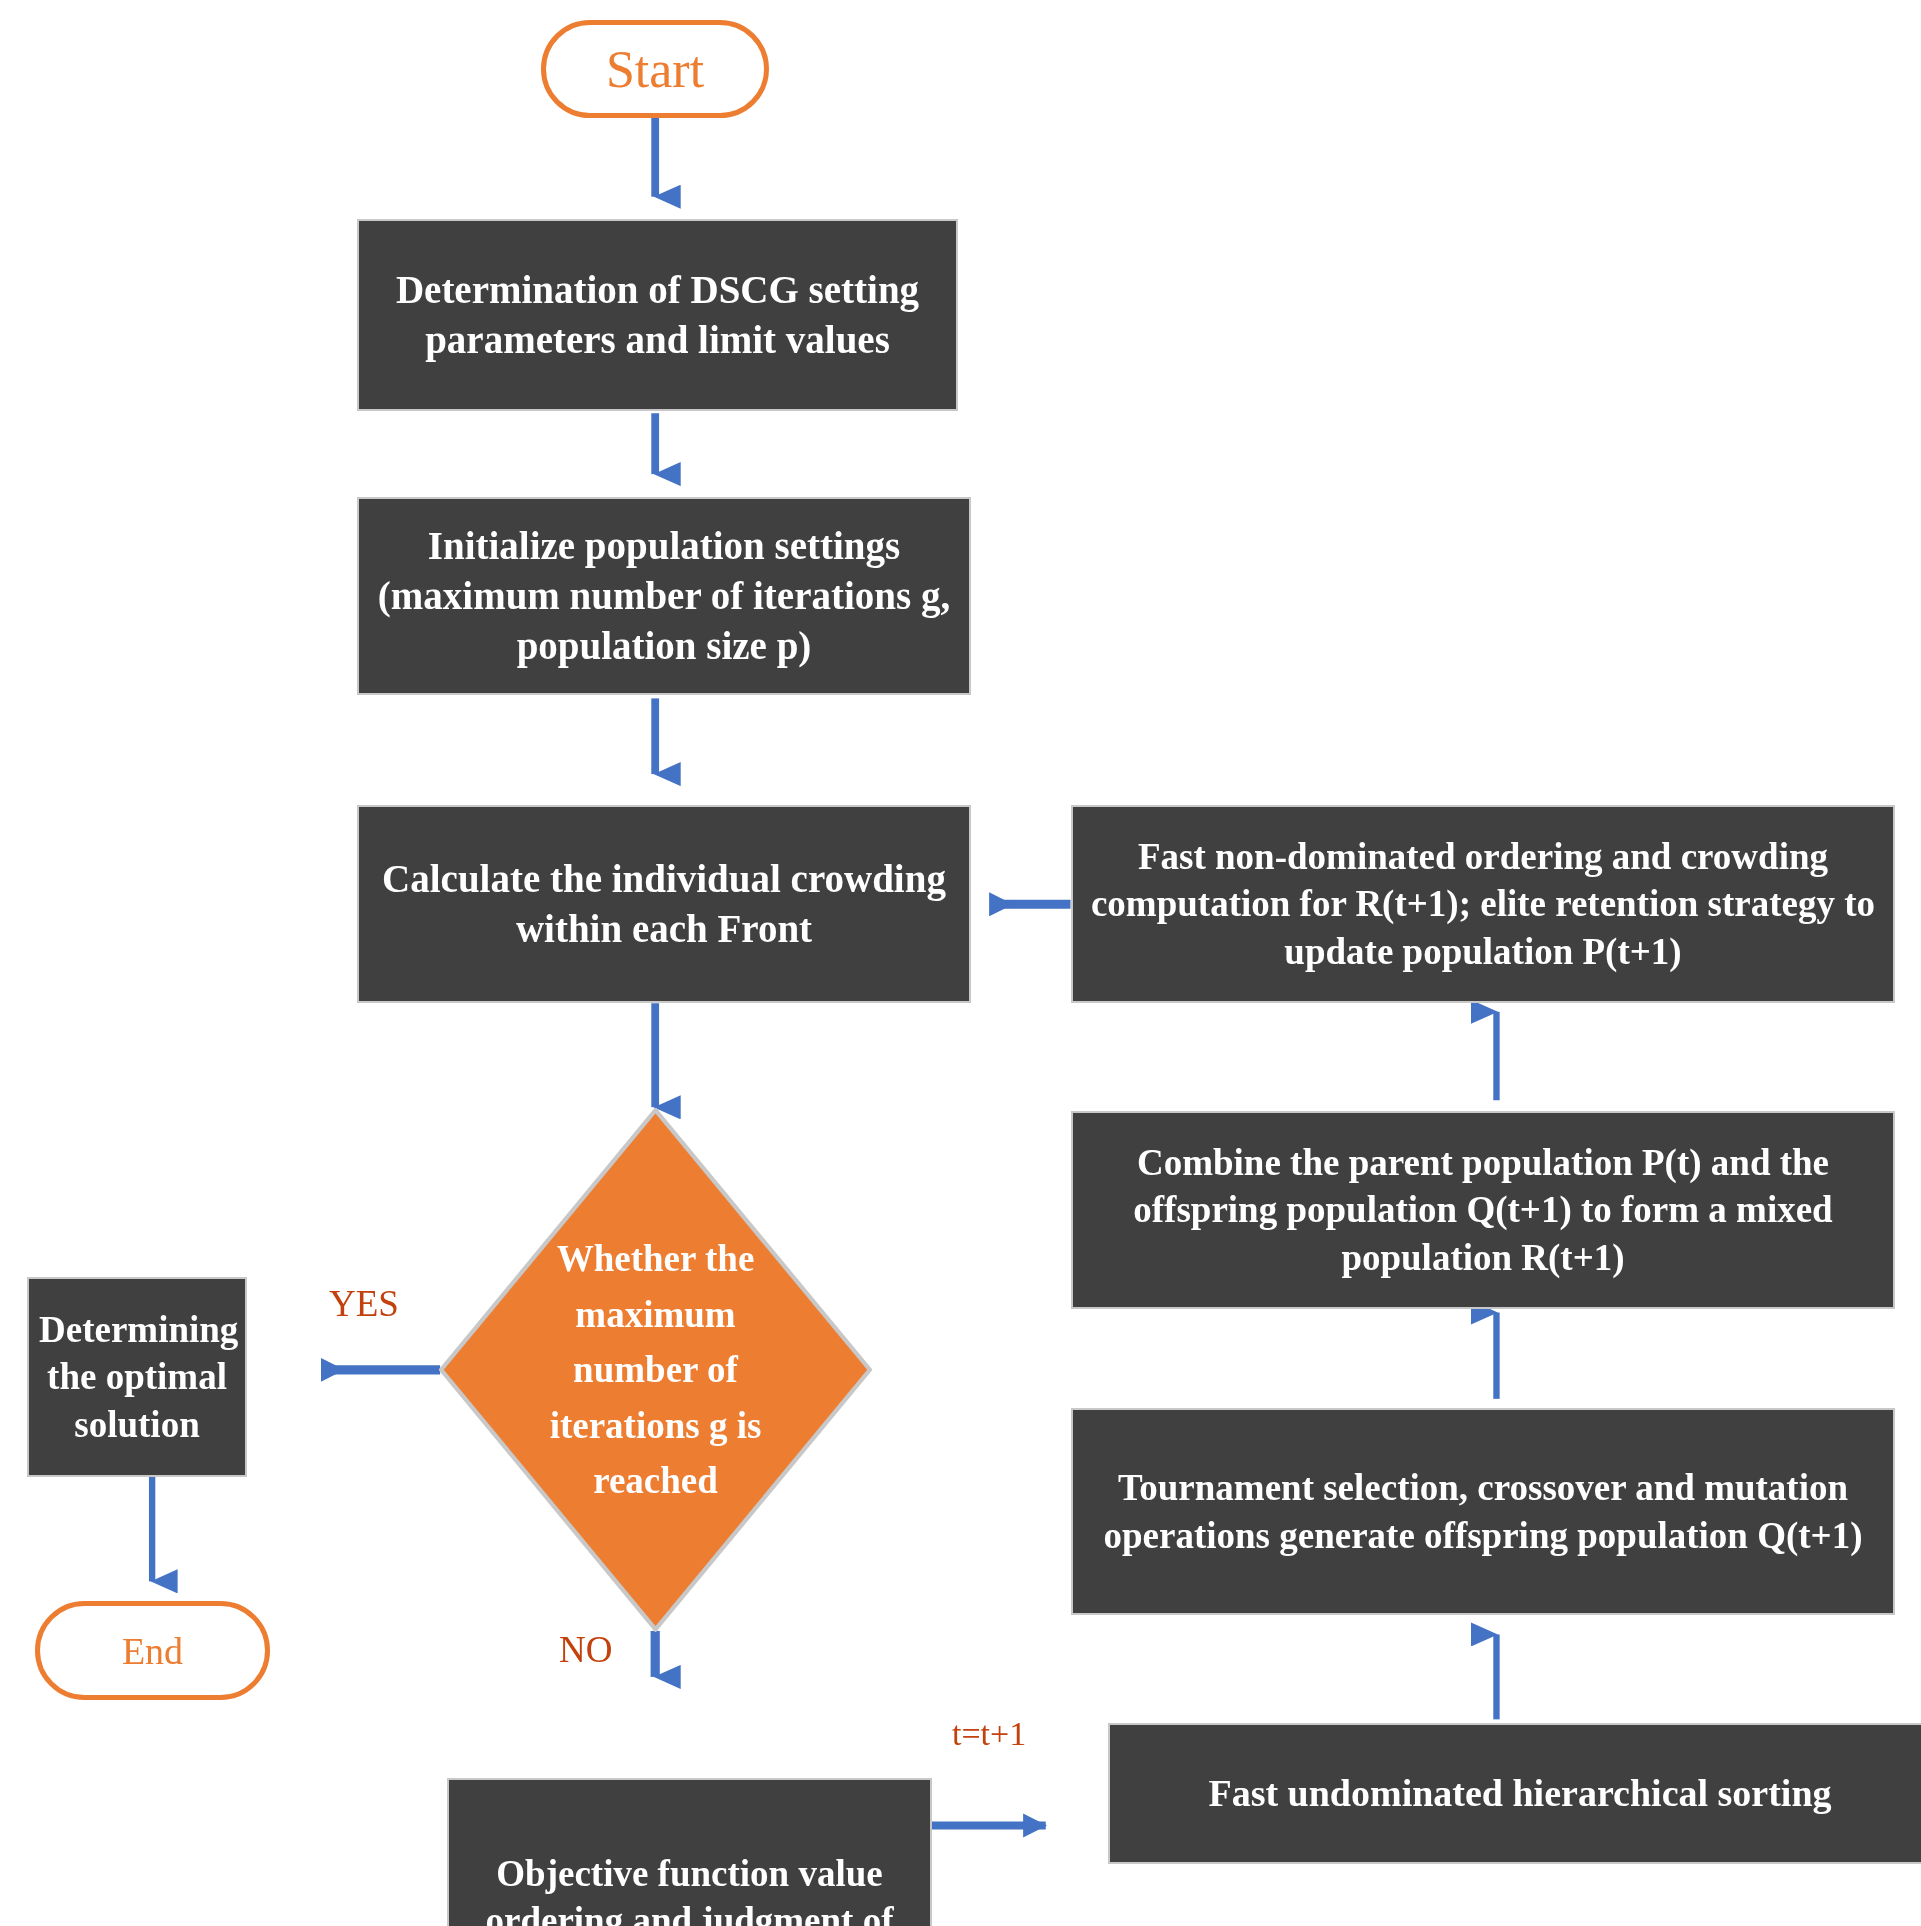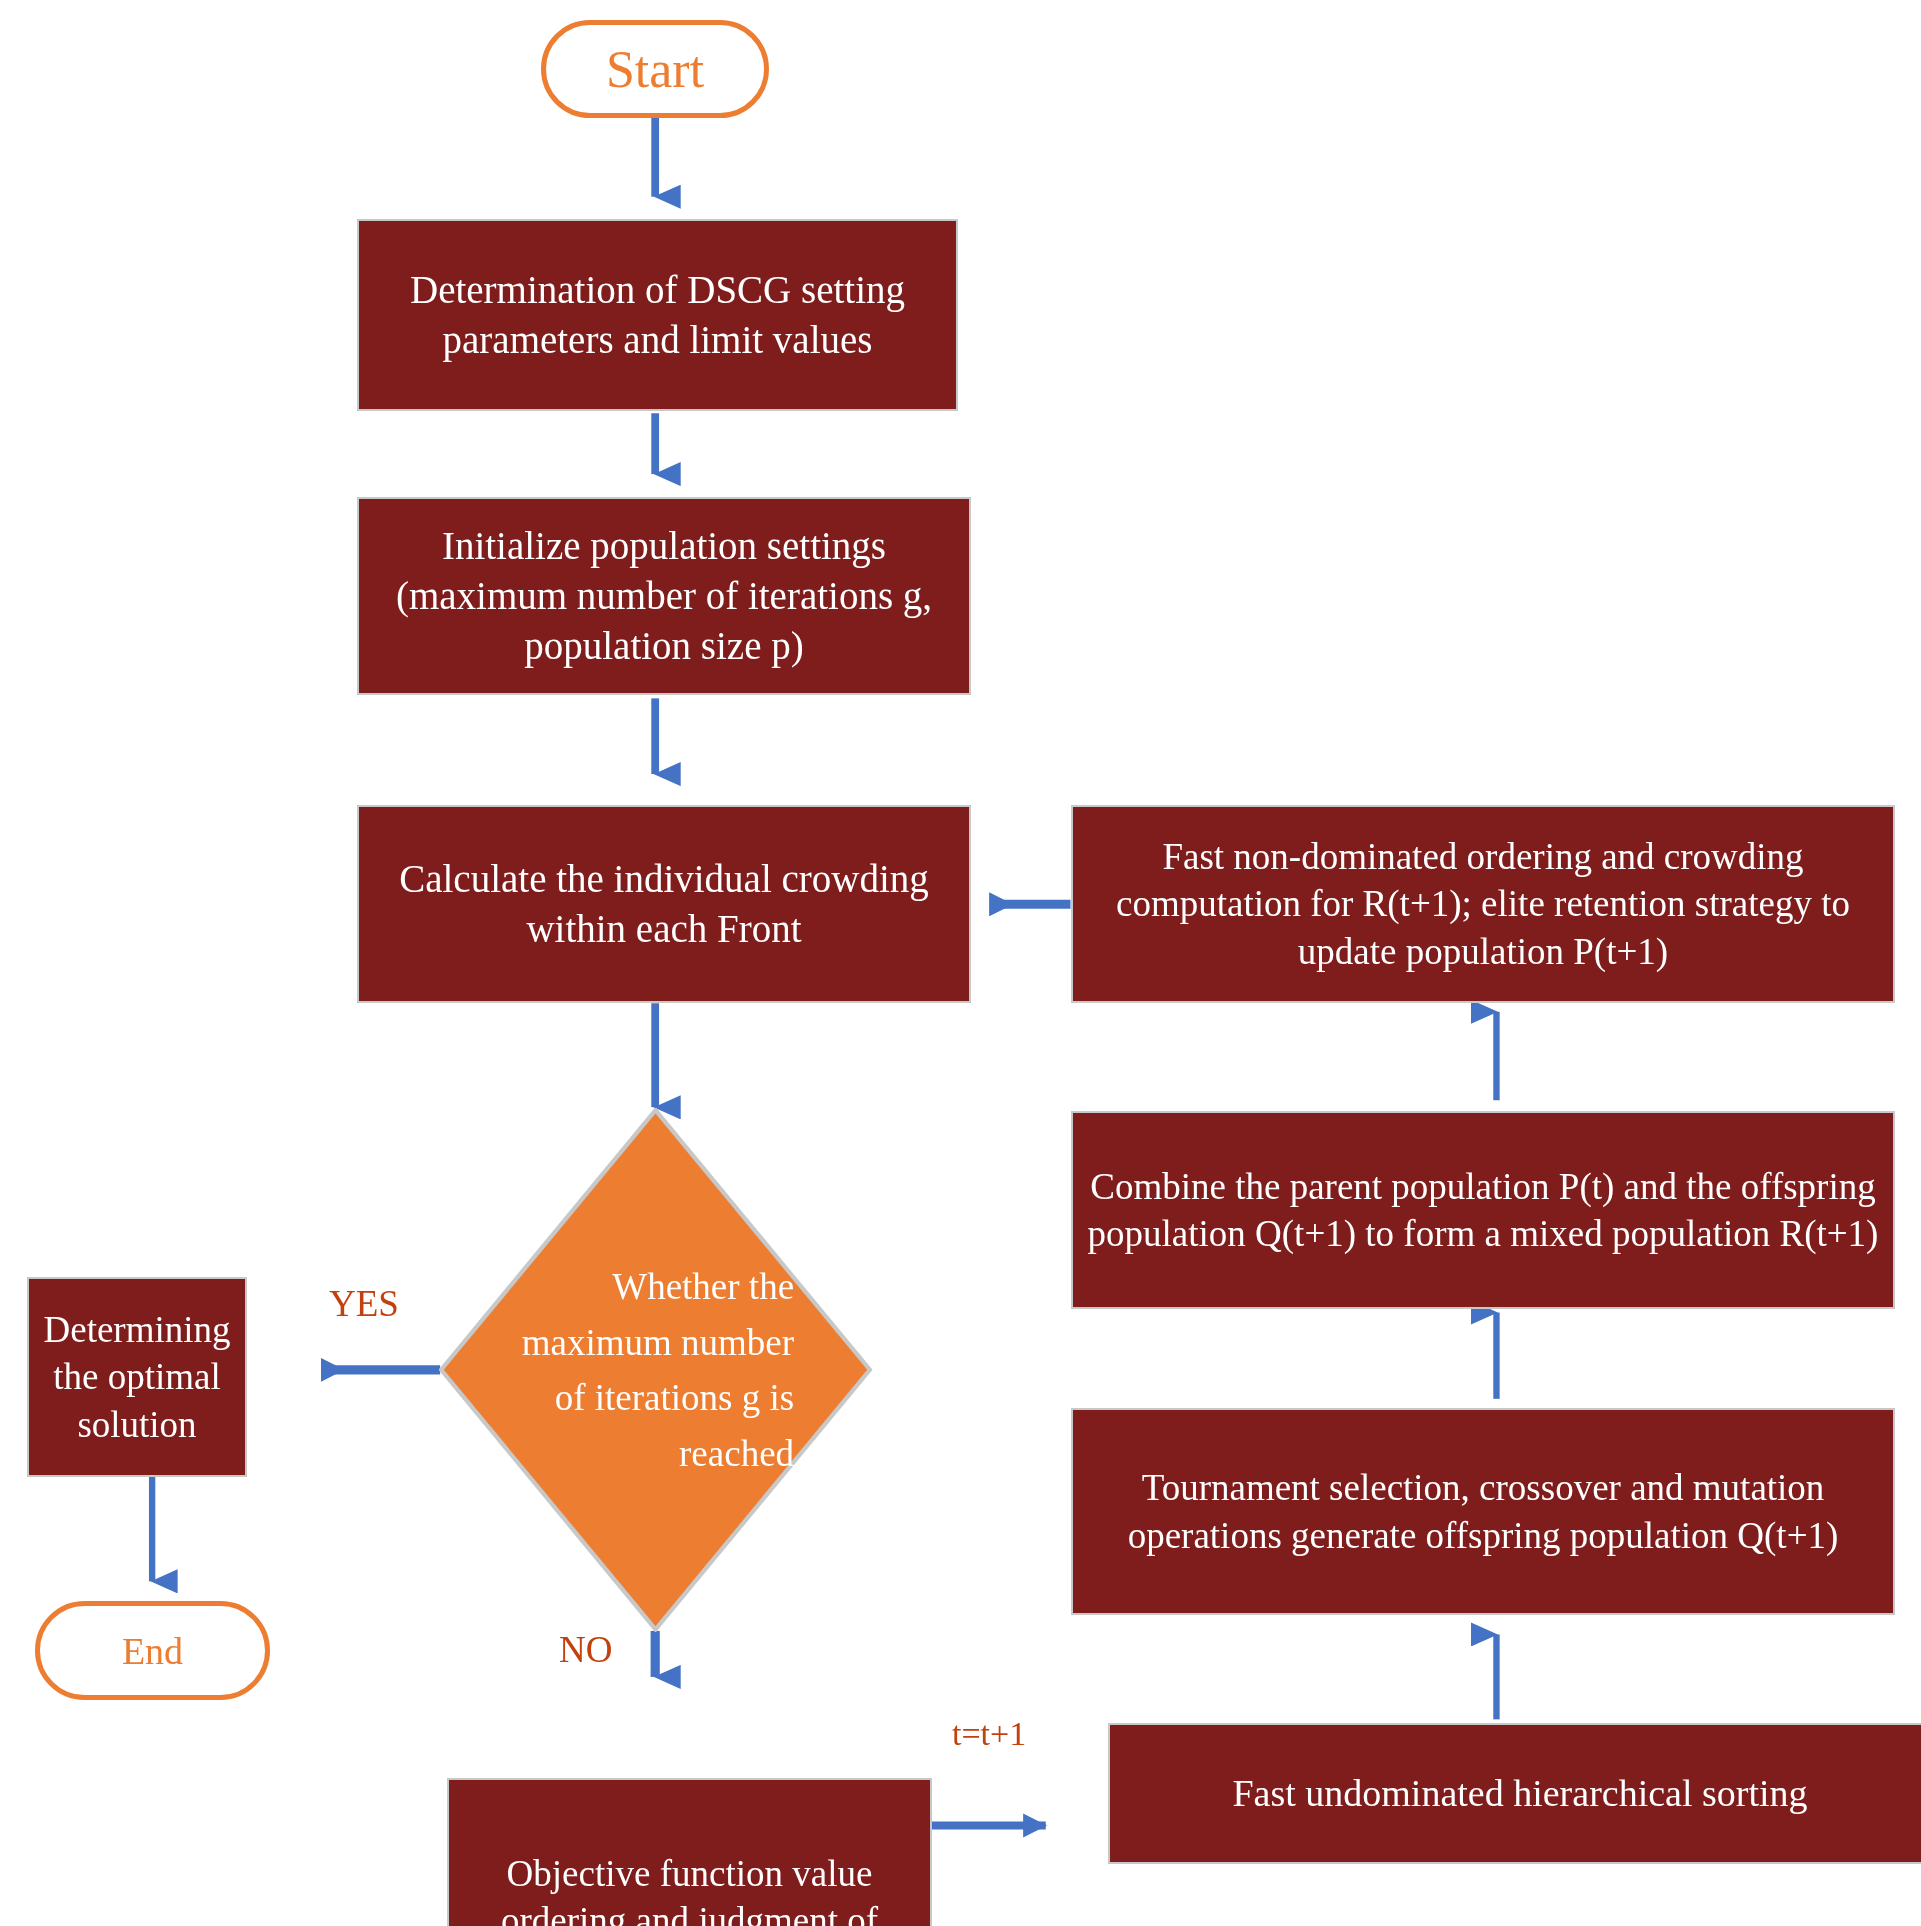--- a/index.html
+++ b/index.html
@@ -19,25 +19,26 @@
   .node {
     position: absolute;
     box-sizing: border-box;
     display: flex;
     align-items: center;
     justify-content: center;
     text-align: center;
   }
   
   .proc {
-    background: #7f1d1d;
+    background: #404040;
     border: 2.1px solid #C8C8C8;
     color: #FFFFFF;
     line-height: 1.28;
     padding: 4.2px 10px;
+    font-weight: bold;
   }
   .proc .txt { display: block; width: 100%; }
 
   
   .term {
     background: #FFFFFF;
     border: 5px solid #ED7D31;
     color: #ED7D31;
     border-radius: 50px;
   }
@@ -49,23 +50,24 @@
   .diamond-shape {
     position: absolute;
     inset: 0;
   }
   .diamond-label {
     position: absolute;
     left: 18%;
     right: 18%;
     top: 50%;
     transform: translateY(-50%);
-    text-align: right;
+    text-align: center;
     color: #FFFFFF;
     line-height: 1.5;
+    font-weight: bold;
   }
 
   
   .edge-label {
     position: absolute;
     color: #c2410c;
     font-family: "Liberation Serif", "DejaVu Serif", serif;
     white-space: nowrap;
   }
 

